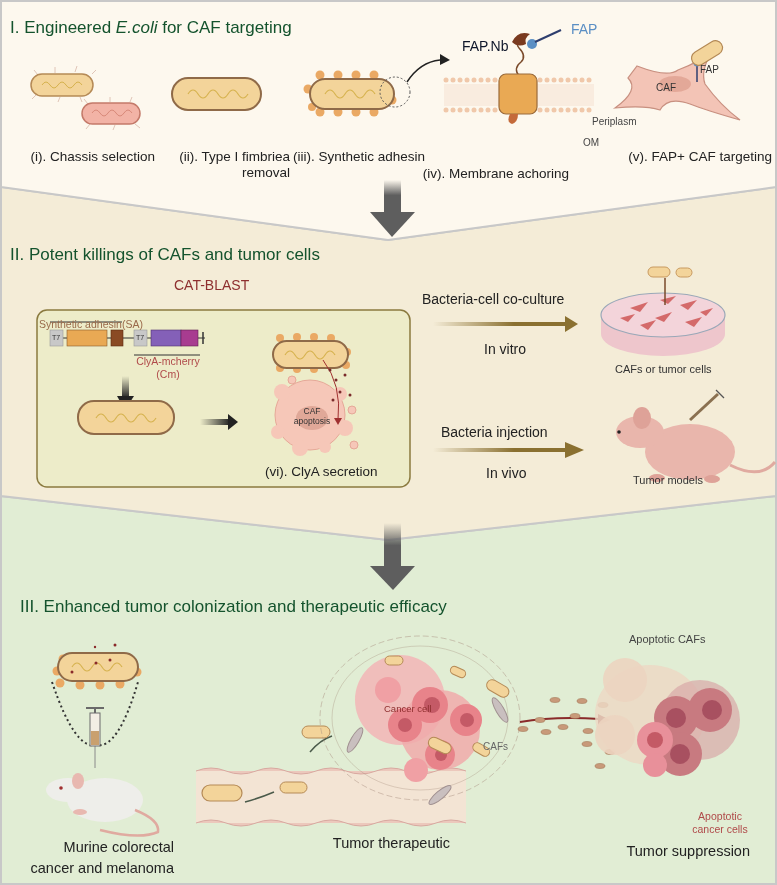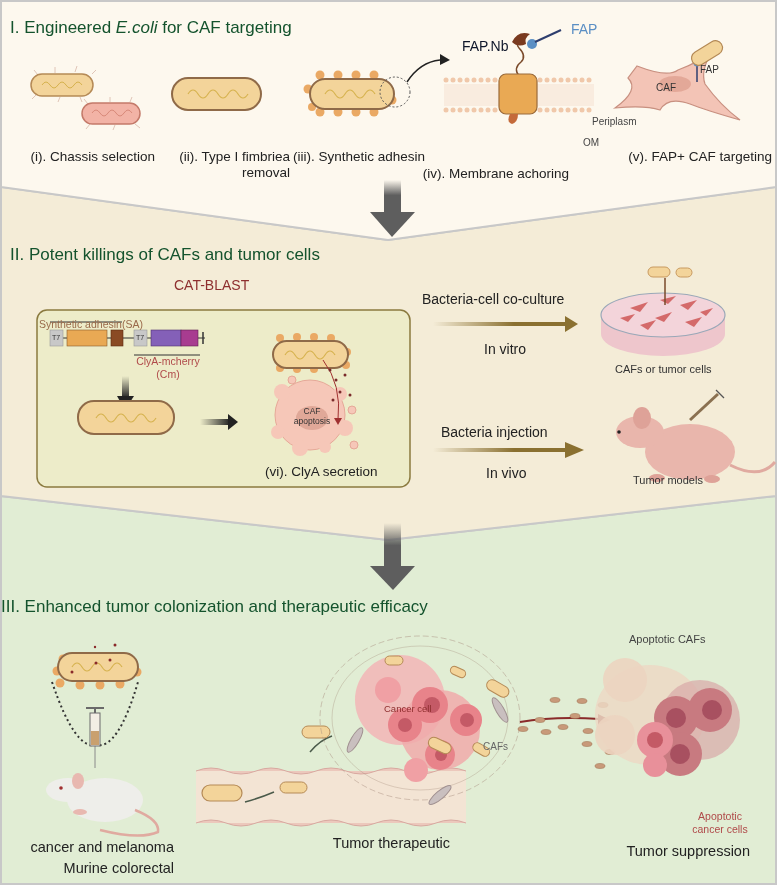--- a/index.html
+++ b/index.html
@@ -404,24 +404,24 @@
 </div>
 <div class="abs lab" style="left:265px;top:464px;font-size:13.5px;color:#222;">(vi). ClyA secretion</div>
 
 <div class="abs lab" style="left:422px;top:291px;font-size:14px;">Bacteria-cell co-culture</div>
 <div class="abs lab" style="left:484px;top:341px;font-size:14px;">In vitro</div>
 <div class="abs lab" style="left:615px;top:363px;font-size:11px;color:#333;">CAFs or tumor cells</div>
 <div class="abs lab" style="left:441px;top:424px;font-size:14px;">Bacteria injection</div>
 <div class="abs lab" style="left:486px;top:465px;font-size:14px;">In vivo</div>
 <div class="abs lab" style="left:633px;top:474px;font-size:11px;color:#333;">Tumor models</div>
 
-<div class="abs title" style="left:1px;top:597px;">III. Enhanced tumor colonization and therapeutic efficacy</div>
+<div class="abs title" style="left:20px;top:597px;">III. Enhanced tumor colonization and therapeutic efficacy</div>
 <div class="abs cap" style="left:14px;top:837px;width:160px;font-size:14.5px;line-height:21px;">
+  <div>Murine colorectal</div>
   <div>cancer and melanoma</div>
-  <div>Murine colorectal</div>
 </div>
 <div class="abs cap" style="left:270px;top:835px;width:180px;font-size:14.5px;">Tumor therapeutic</div>
 <div class="abs lab" style="left:384px;top:703px;font-size:9.5px;color:#8e2f2f;">Cancer cell</div>
 <div class="abs lab" style="left:483px;top:741px;font-size:10px;color:#666;">CAFs</div>
 <div class="abs lab" style="left:629px;top:633px;font-size:11px;color:#444;">Apoptotic CAFs</div>
 <div class="abs lab" style="left:677px;top:782px;width:86px;text-align:center;font-size:10.5px;color:#b04a4a;line-height:13px;margin-top:28px;">
   <div>Apoptotic</div>
   <div>cancer cells</div>
 </div>
 <div class="abs cap" style="left:590px;top:835px;width:160px;font-size:14.5px;margin-top:8px;">Tumor suppression</div>

